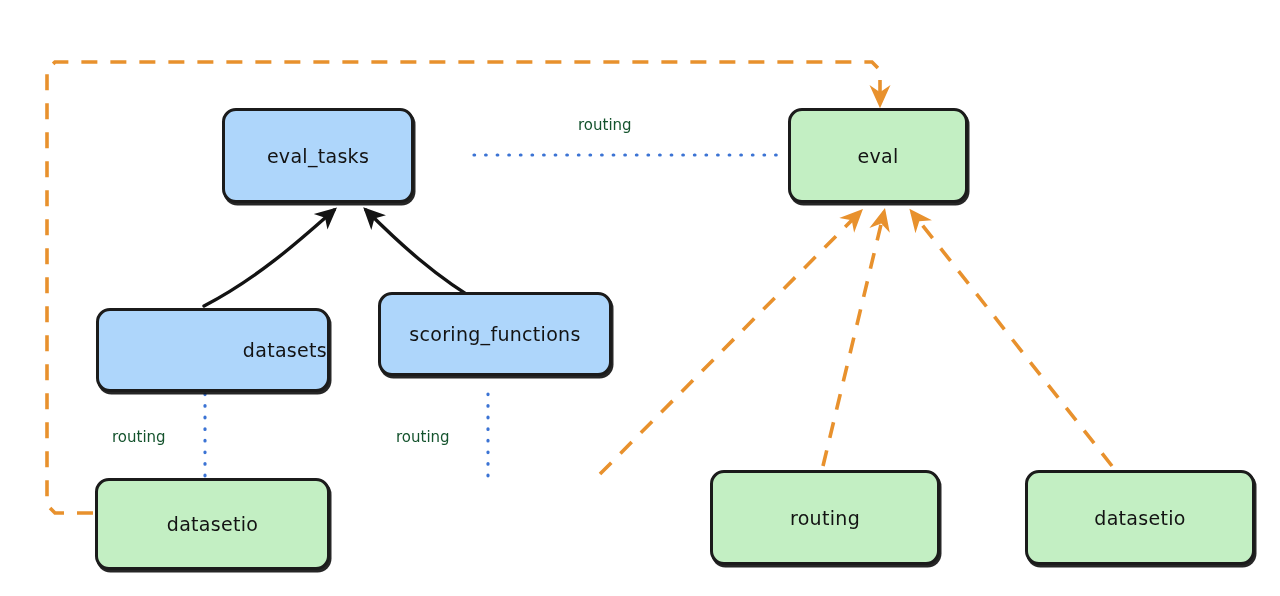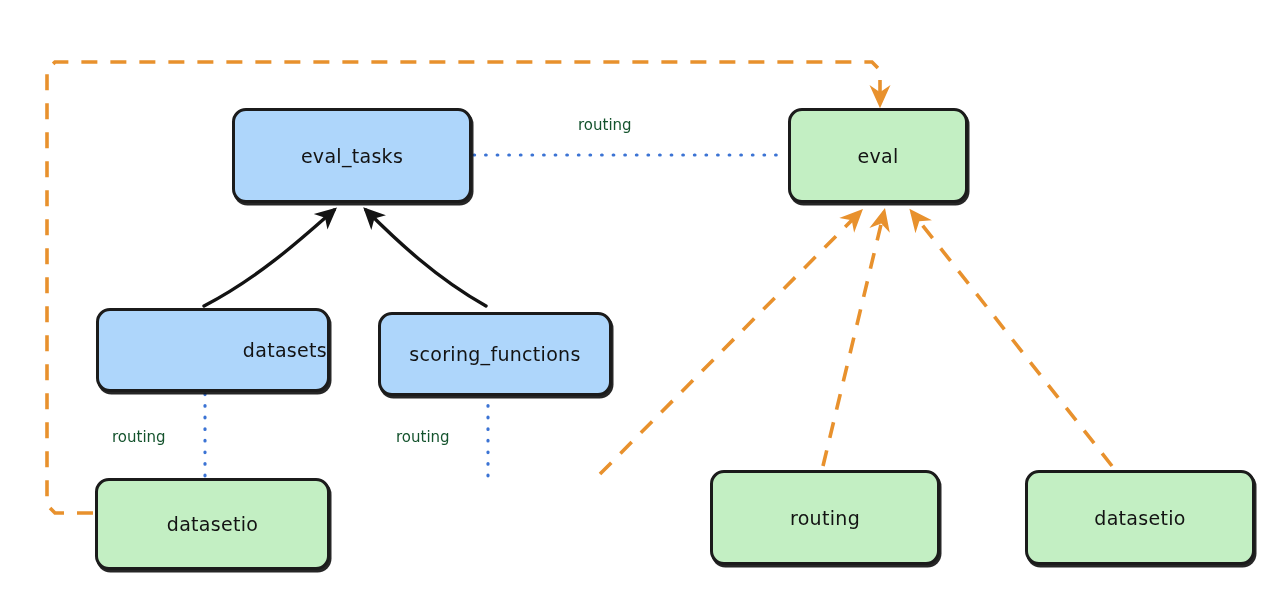--- a/index.html
+++ b/index.html
@@ -78,33 +78,33 @@
 
     <path d="M 600 474 L 860 212" fill="none" stroke="#e8912d" stroke-width="3.6" stroke-linecap="butt" stroke-dasharray="16 13" marker-end="url(#arrow-orange)"></path>
 
     <path d="M 823 466 L 884 212" fill="none" stroke="#e8912d" stroke-width="3.6" stroke-linecap="butt" stroke-dasharray="16 13" marker-end="url(#arrow-orange)"></path>
 
     <path d="M 1112 466 L 912 212" fill="none" stroke="#e8912d" stroke-width="3.6" stroke-linecap="butt" stroke-dasharray="16 13" marker-end="url(#arrow-orange)"></path>
 
     <path d="M 93 513 L 55 513 L 47 505 L 47 70 L 55 62 L 872 62 L 880 70 L 880 104" fill="none" stroke="#e8912d" stroke-width="3.6" stroke-linecap="butt" stroke-dasharray="16 13" marker-end="url(#arrow-orange)"></path>
   </svg>
 
-  <div class="node blue" style="left:232px; top:108px; width:240px; height:95px;justify-content:center;">
+  <div class="node blue" style="left:222px; top:108px; width:192px; height:95px;justify-content:center;">
     <span>eval_tasks</span>
   </div>
 
   <div class="node green" style="left:788px; top:108px; width:180px; height:95px;">
     <span>eval</span>
   </div>
 
   <div class="node blue" style="left:96px; top:308px; width:234px; height:84px;justify-content:flex-end;">
     <span>datasets</span>
   </div>
 
-  <div class="node blue" style="left:378px; top:312px; width:234px; height:84px;">
+  <div class="node blue" style="left:378px; top:292px; width:234px; height:84px;">
     <span>scoring_functions</span>
   </div>
 
   <div class="node green" style="left:95px; top:478px; width:235px; height:92px;">
     <span>datasetio</span>
   </div>
 
 
   <div class="node green" style="left:710px; top:470px; width:230px; height:95px;">
     <span>routing</span>

